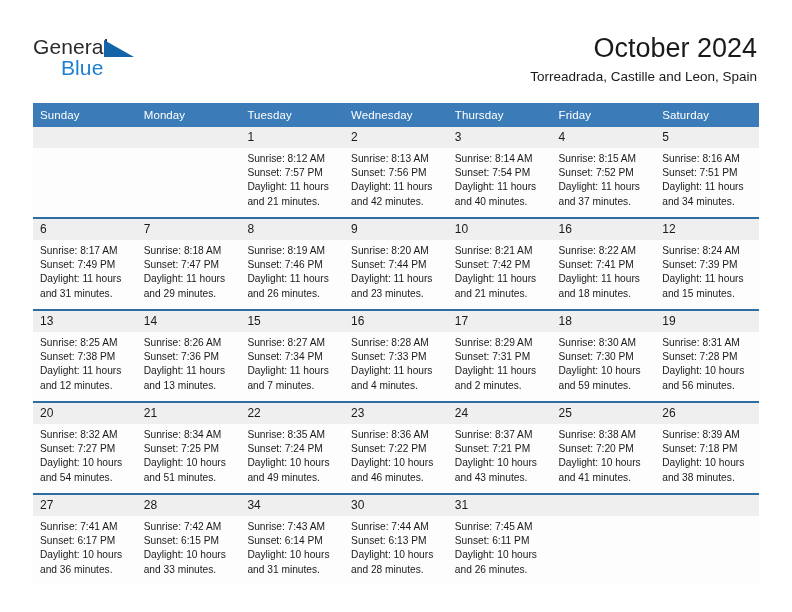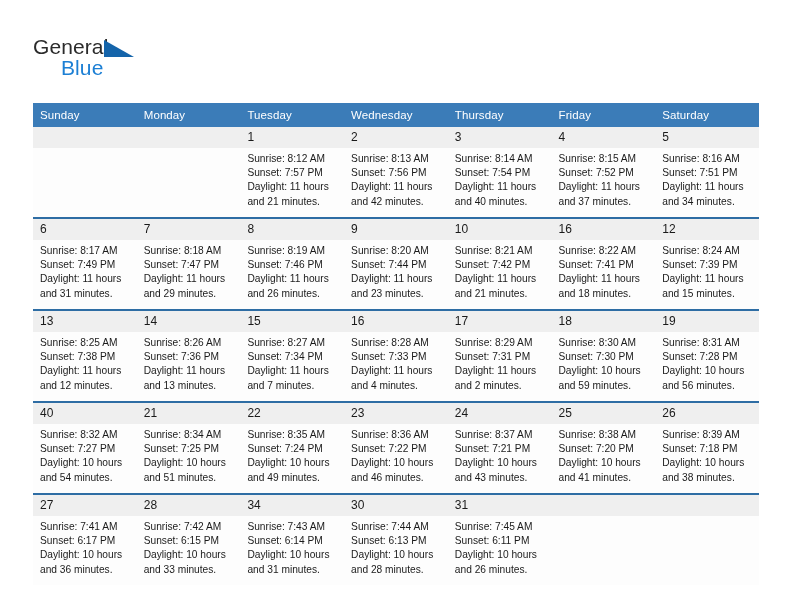--- a/index.html
+++ b/index.html
@@ -153,20 +153,24 @@
 <div class="page">
 
   <div class="header">
 
     <div class="logo">
       <span class="logo-general">General</span>
       <span class="logo-triangle"></span>
       <span class="logo-blue">Blue</span>
     </div>
 
+    <div class="title-block">
+      <div class="cal-title">October 2024</div>
+      <div class="cal-subtitle">Torreadrada, Castille and Leon, Spain</div>
+    </div>
 
   </div>
 
   <table class="calendar">
     <thead>
       <tr>
         <th>Sunday</th>
         <th>Monday</th>
         <th>Tuesday</th>
         <th>Wednesday</th>
@@ -366,21 +370,21 @@
             <div class="details">
               <div>Sunrise: 8:31 AM</div>
               <div>Sunset: 7:28 PM</div>
               <div>Daylight: 10 hours</div>
               <div>and 56 minutes.</div>
             </div>
           </td>
         </tr>
         <tr class="week-row">
           <td>
-            <div class="daynum">40</div>
+            <div class="daynum">20</div>
             <div class="details">
               <div>Sunrise: 8:32 AM</div>
               <div>Sunset: 7:27 PM</div>
               <div>Daylight: 10 hours</div>
               <div>and 54 minutes.</div>
             </div>
           </td>
           <td>
             <div class="daynum">21</div>
             <div class="details">

